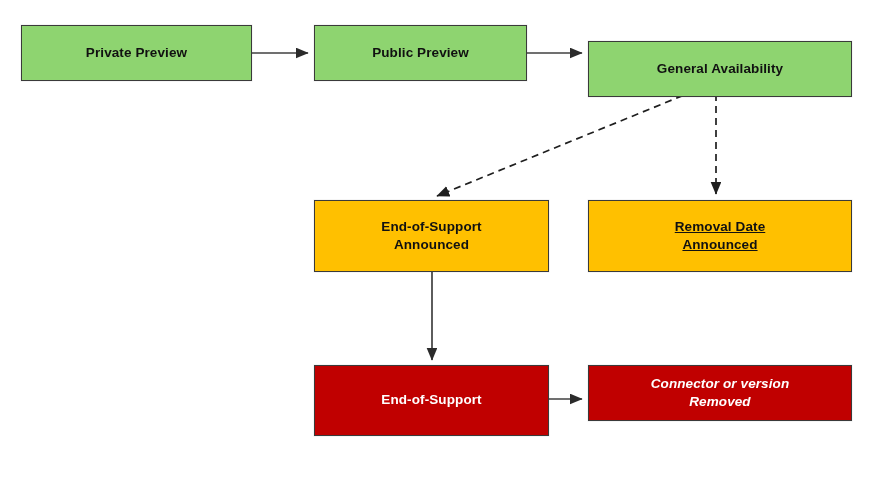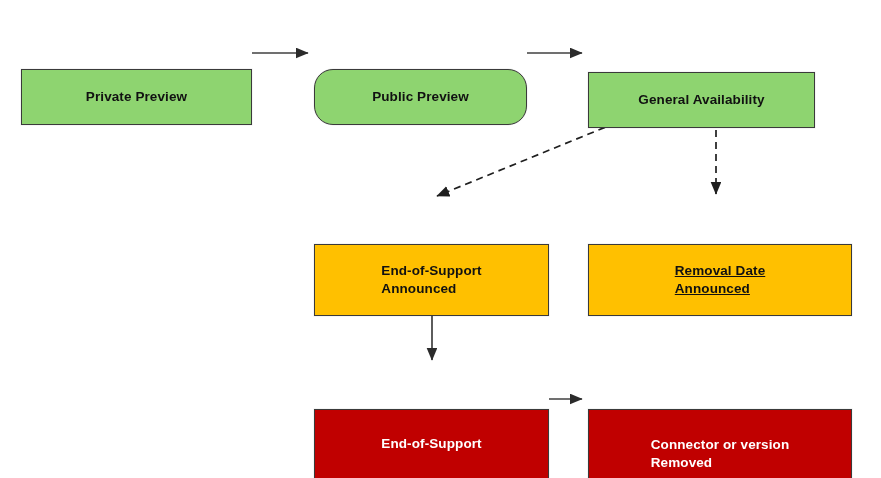--- a/index.html
+++ b/index.html
@@ -26,28 +26,27 @@
     height: 478px;
     pointer-events: none;
   }
   .node {
     position: absolute;
     box-sizing: border-box;
     border: 1.6px solid #3a3a3a;
     display: flex;
     align-items: center;
     justify-content: center;
-    text-align: left;
+    text-align: center;
     font-weight: bold;
     font-size: 13.5px;
     line-height: 1.35;
     letter-spacing: 0.1px;
     padding: 2px 20px;
     box-shadow: 0 0 0 0.5px rgba(0,0,0,0.08);
-    margin-top: 44px;
   }
   .node-stage-green {
     background: #8ED470;
     color: #111111;
   }
   .node-stage-orange {
     background: #FFC000;
     color: #111111;
   }
   .node-stage-red {
@@ -84,40 +83,40 @@
 
     <path d="M 432 272 L 432 360" fill="none" stroke="#404040" stroke-width="1.7" marker-end="url(#arrowhead-solid)"></path>
 
     <path d="M 549 399 L 582 399" fill="none" stroke="#404040" stroke-width="1.7" marker-end="url(#arrowhead-solid)"></path>
   </svg>
 
   <div class="node node-stage-green" style="left:21px; top:25px; width:231px; height:56px;">
     <span class="node-label">Private Preview</span>
   </div>
 
-  <div class="node node-stage-green" style="left:314px; top:25px; width:213px; height:56px;border-radius:19px;">
+  <div class="node node-stage-green" style="left:314px; top:25px; width:213px; height:56px;">
     <span class="node-label">Public Preview</span>
   </div>
 
-  <div class="node node-stage-green" style="left:588px; top:28px; width:227px; height:56px;">
+  <div class="node node-stage-green" style="left:588px; top:41px; width:264px; height:56px;">
     <span class="node-label">General Availability</span>
   </div>
 
   <div class="node node-stage-orange" style="left:314px; top:200px; width:235px; height:72px;">
     <span class="node-label">End-of-Support
 Announced</span>
   </div>
 
   <div class="node node-stage-orange" style="left:588px; top:200px; width:264px; height:72px;text-decoration:underline;">
     <span class="node-label">Removal Date
 Announced</span>
   </div>
 
   <div class="node node-stage-red" style="left:314px; top:365px; width:235px; height:71px;">
     <span class="node-label">End-of-Support</span>
   </div>
 
-  <div class="node node-stage-red" style="left:588px; top:365px; width:264px; height:90px;">
+  <div class="node node-stage-red" style="left:588px; top:365px; width:264px; height:56px;font-style:italic;">
     <span class="node-label">Connector or version
 Removed</span>
   </div>
 
 </div>
 
 </body></html>

